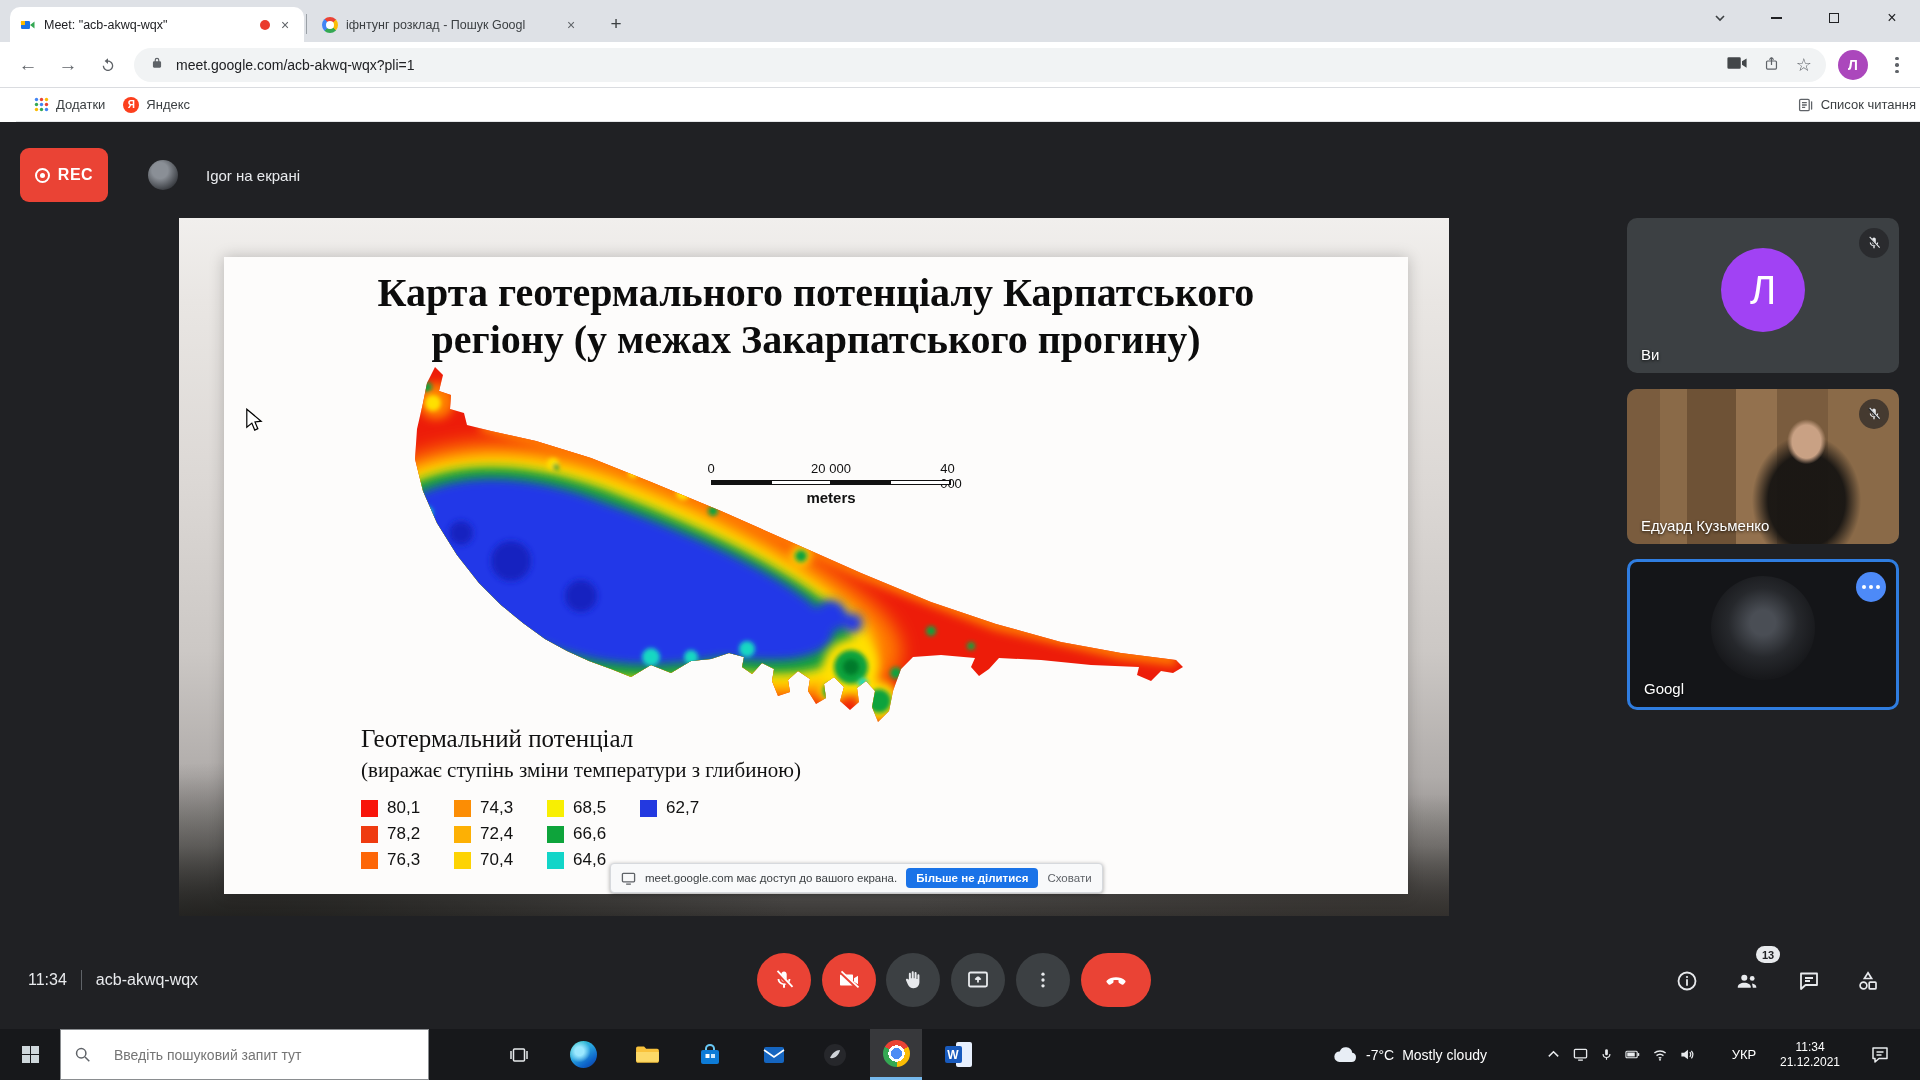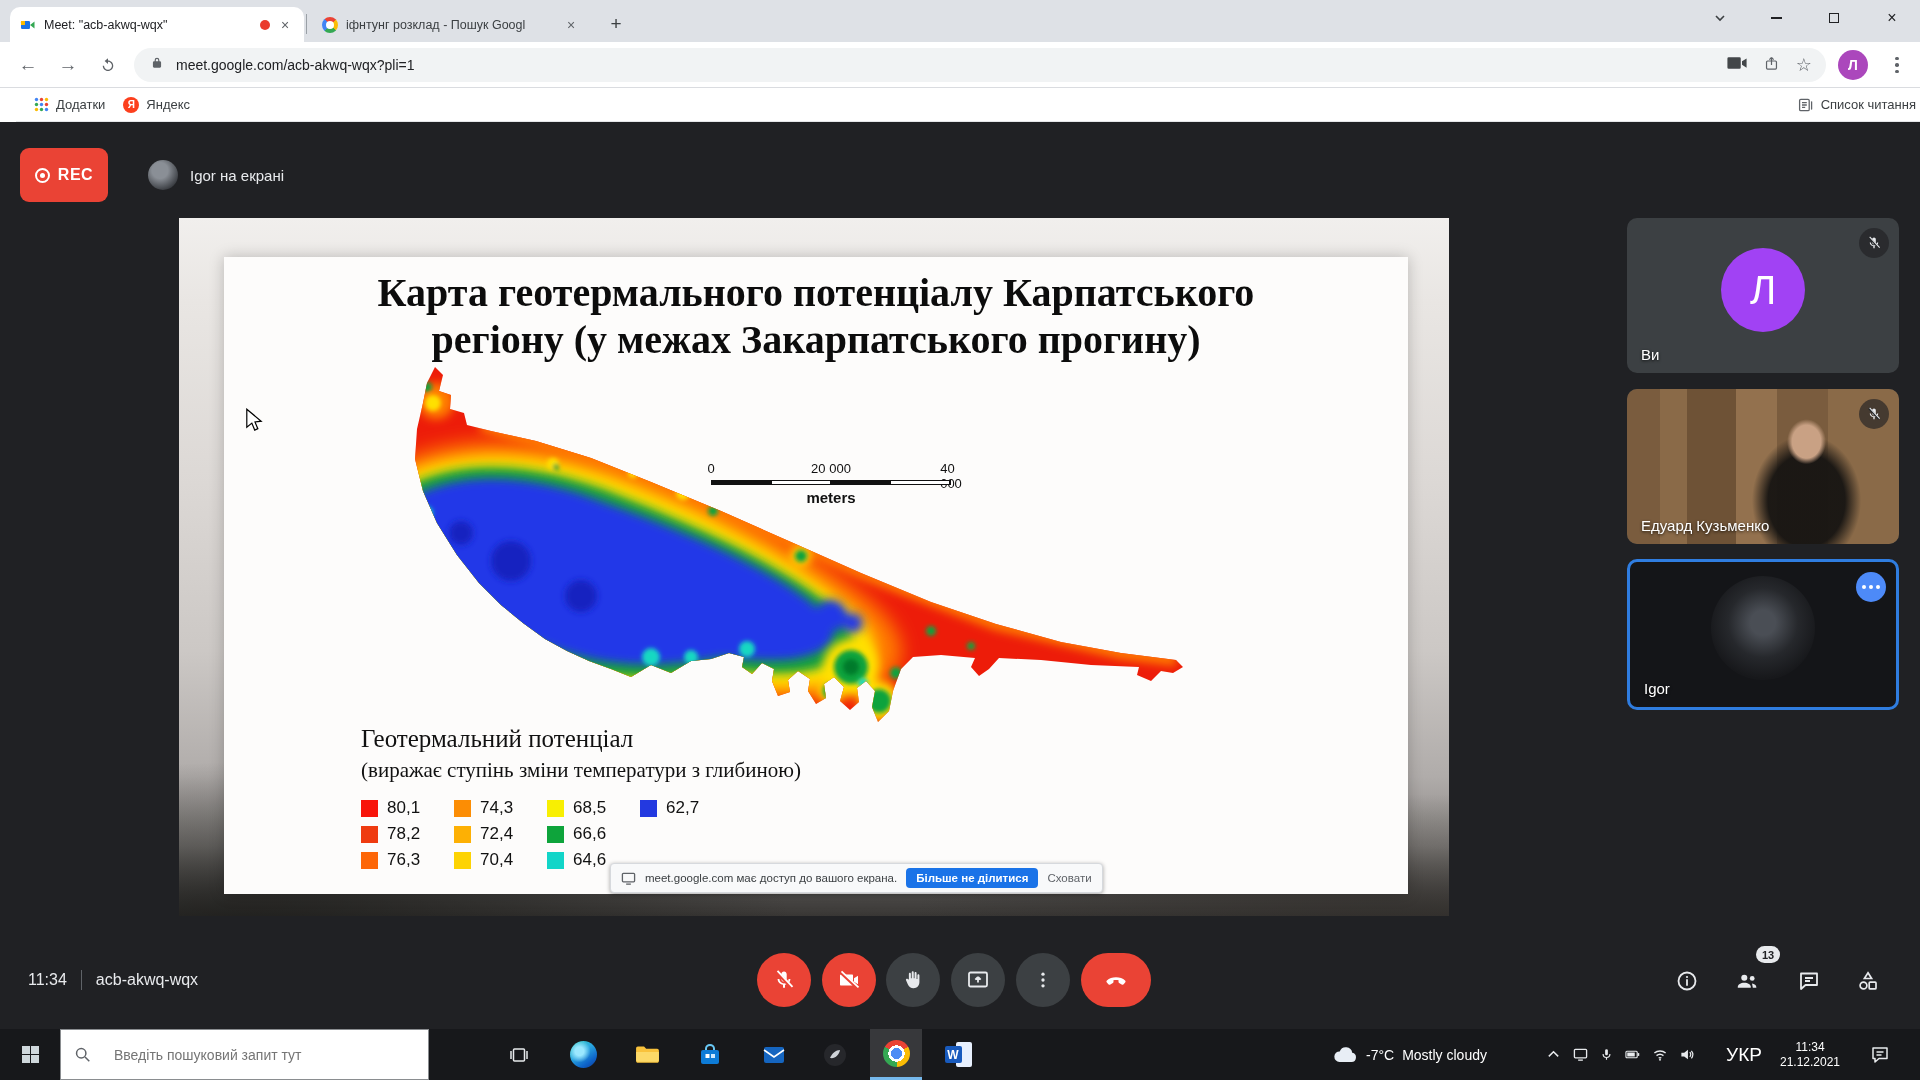--- a/index.html
+++ b/index.html
@@ -35,21 +35,21 @@
 .bm-right { margin-left:auto; margin-right:20px; display:flex; align-items:center; gap:7px; }
 .yico { width:16px; height:16px; border-radius:50%; background:#fc3f1d; color:#fff; font-size:10px; font-weight:bold; display:flex; align-items:center; justify-content:center; }
 .gfav { position:relative; width:16px; height:16px; border-radius:50%; background:conic-gradient(from -45deg,#ea4335 0 25%,#fbbc05 0 50%,#34a853 0 75%,#4285f4 0 100%); }
 .gfav i { position:absolute; left:4px; top:4px; width:8px; height:8px; border-radius:50%; background:#fff; }
 
 
 #meet { position:absolute; left:0; top:122px; width:1920px; height:907px; background:#202124; }
 #rec { position:absolute; left:20px; top:26px; width:88px; height:54px; border-radius:9px; background:#ea4335; display:flex; align-items:center; justify-content:center; gap:8px; color:#fff; font-weight:bold; font-size:16px; letter-spacing:.5px; }
 .recring { width:15px; height:15px; border:2.4px solid #fff; border-radius:50%; display:flex; align-items:center; justify-content:center; }
 .recring i { width:5px; height:5px; border-radius:50%; background:#fff; }
-#presenter { position:absolute; left:148px; top:38px; display:flex; align-items:center; gap:12px; color:#e8eaed; font-size:15px; }
+#presenter { position:absolute; left:148px; top:38px; display:flex; align-items:center; gap:28px; color:#e8eaed; font-size:15px; }
 .pav { width:30px; height:30px; border-radius:50%; background:radial-gradient(circle at 40% 35%, #8a8f96 0 30%, #3a3d42 75%); }
 
 #stage { position:absolute; left:179px; top:96px; width:1270px; height:698px;
  background:
   radial-gradient(900px 280px at 6% 102%, rgba(28,28,26,.85), rgba(28,28,26,0) 60%),
   radial-gradient(900px 260px at 96% 103%, rgba(48,45,42,.8), rgba(48,45,42,0) 55%),
   linear-gradient(180deg,#f1efed 0%,#e9e6e3 12%,#dcd8d5 38%,#ccc8c5 62%,#b0acaa 80%,#8b8885 90%,#4e4c4a 97%,#383634 100%); }
 #slide { position:absolute; left:45px; top:39px; width:1184px; height:637px; background:#fdfcfb; box-shadow:0 0 14px rgba(0,0,0,.22); }
 .slide-title { margin-top:12px; text-align:center; font-family:"Liberation Serif",serif; font-weight:bold; font-size:40px; line-height:1.18; color:#0c0c0c; }
 #map { position:absolute; left:107px; top:104px; width:875px; height:498px; }
@@ -103,21 +103,21 @@
 #tb-search input { border:none; outline:none; font-size:14px; color:#202124; width:300px; font-family:"Liberation Sans",sans-serif;margin-left:13px; }
 .slot { position:absolute; top:0; width:52px; height:51px; display:flex; align-items:center; justify-content:center; }
 .slot.active { background:rgba(255,255,255,.14); border-bottom:3px solid #76b9ed; }
 .edge-ic { width:27px; height:27px; border-radius:50%; background:radial-gradient(circle at 35% 38%, #9be8ff 0 18%, rgba(155,232,255,0) 46%), linear-gradient(145deg,#35d0c2 0%,#2aa7e0 42%,#0d62c9 75%,#123a8f 100%); }
 .chrome-ic { width:27px; height:27px; border-radius:50%; background:radial-gradient(circle,#4e8df5 0 5.5px,#fff 5.5px 8.2px,rgba(0,0,0,0) 8.2px), conic-gradient(from -60deg,#ea4335 0 120deg,#fbbc05 0 240deg,#34a853 0 360deg); }
 .word-ic { position:relative; width:27px; height:25px; }
 .word-ic .doc { position:absolute; right:0; top:0; width:16px; height:25px; background:#e8f0fe; border-radius:2px; }
 .word-ic .sq { position:absolute; left:0; top:4px; width:17px; height:17px; background:#185abd; color:#fff; font-size:12px; font-weight:bold; display:flex; align-items:center; justify-content:center; border-radius:2px; }
 #tb-weather { position:absolute; left:1332px; top:0; height:51px; display:flex; align-items:center; gap:8px; font-size:14px; }
 #tb-tray { position:absolute; left:1546px; top:0; height:51px; display:flex; align-items:center; gap:11px; }
-#tb-lang { position:absolute; left:1722px; top:0; width:44px; height:51px; display:flex; align-items:center; justify-content:center; font-size:19px;text-align:right; }
+#tb-lang { position:absolute; left:1722px; top:0; width:44px; height:51px; display:flex; align-items:center; justify-content:center; font-size:13px;text-align:right; }
 #tb-clock { position:absolute; left:1770px; top:0; width:80px; height:51px; display:flex; flex-direction:column; align-items:center; justify-content:center; font-size:12px; line-height:15px; }
 #tb-action { position:absolute; left:1858px; top:0; width:44px; height:51px; display:flex; align-items:center; justify-content:center; }
 </style>
 </head>
 <body>
 
 <div class="screen">
 
   <div id="tabstrip">
     <div class="tab active" style="left:10px; width:294px;">
@@ -414,21 +414,21 @@
       <div class="tname">Едуард Кузьменко</div>
     </div>
 
     <div class="tile" id="tile-igor" style="top:437px; height:151px;">
       <div class="disc"></div>
       <div class="moremenu">
           <i></i>
           <i></i>
           <i></i>
         </div>
-      <div class="tname">Igor</div>
+      <div class="tname">Googl</div>
     </div>
 
 
     <div id="mb-left">
       <span>11:34</span>
       <span class="mbsep"></span>
       <span>acb-akwq-wqx</span>
     </div>
 
     <div class="ctl red" style="left:757px;">

